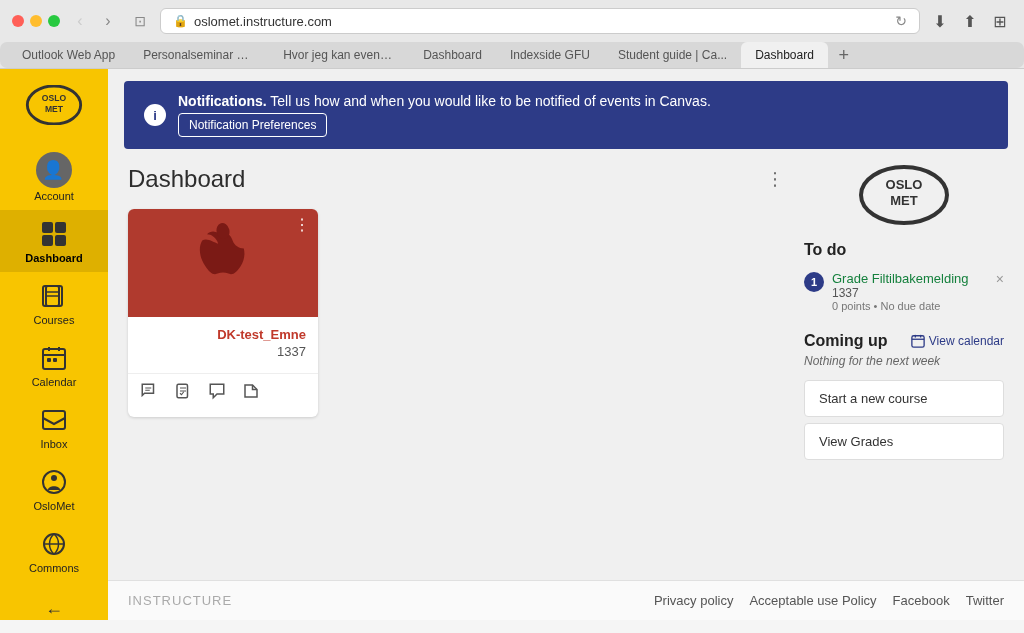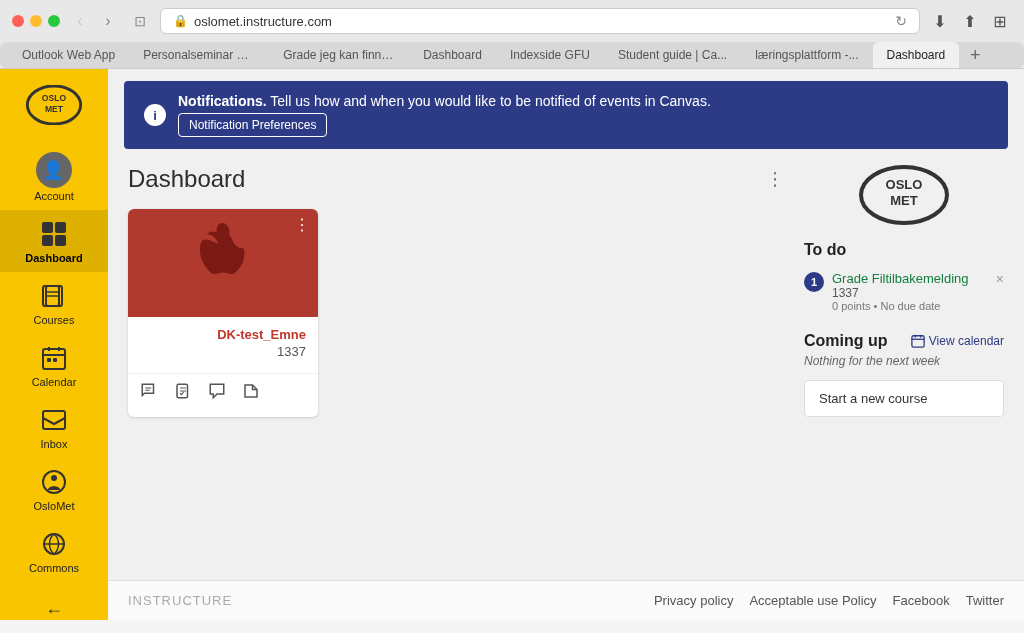--- a/index.html
+++ b/index.html
@@ -113,25 +113,24 @@
       </div>
       <div class="browser-actions">
         <button class="browser-action-btn">⬇</button>
         <button class="browser-action-btn">⬆</button>
         <button class="browser-action-btn">⊞</button>
       </div>
     </div>
     <div class="browser-tabs">
       <div class="browser-tab">Outlook Web App</div>
       <div class="browser-tab">Personalseminar 20...</div>
-      <div class="browser-tab">Grade jeg kan finne...</div>
+      <div class="browser-tab">Hvor jeg kan events...</div>
       <div class="browser-tab">Dashboard</div>
       <div class="browser-tab">Indexside GFU</div>
       <div class="browser-tab">Student guide | Ca...</div>
-      <div class="browser-tab">læringsplattform -...</div>
       <div class="browser-tab active">Dashboard</div>
       <div class="new-tab-btn">+</div>
     </div>
   </div>
 </div>
 
 <div class="app">
 
   <div class="sidebar">
     <div class="sidebar-logo">
@@ -318,20 +317,21 @@
                   <line x1="5" y1="1" x2="5" y2="4" stroke="#2D3B87" stroke-width="1.5"></line>
                   <line x1="11" y1="1" x2="11" y2="4" stroke="#2D3B87" stroke-width="1.5"></line>
                 </svg>
               <span>View calendar</span>
             </a>
           </div>
           <p class="nothing-text">Nothing for the next week</p>
         </div>
 
         <button class="action-btn">Start a new course</button>
+        <button class="action-btn">View Grades</button>
       </div>
     </div>
 
     <div class="footer">
       <span class="footer-brand">INSTRUCTURE</span>
       <div class="footer-links">
         <a class="footer-link">Privacy policy</a>
         <a class="footer-link">Acceptable use Policy</a>
         <a class="footer-link">Facebook</a>
         <a class="footer-link">Twitter</a>

